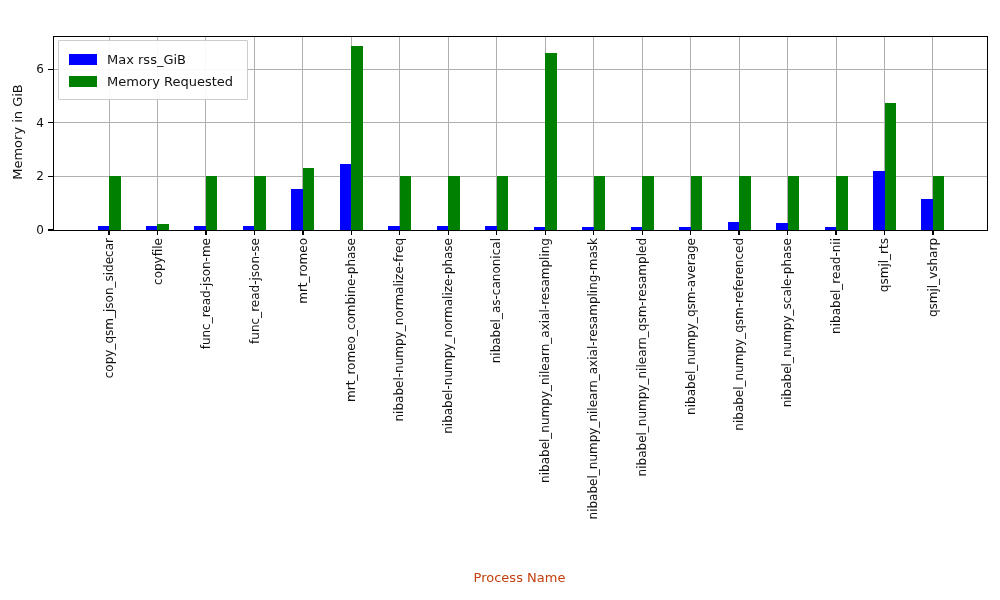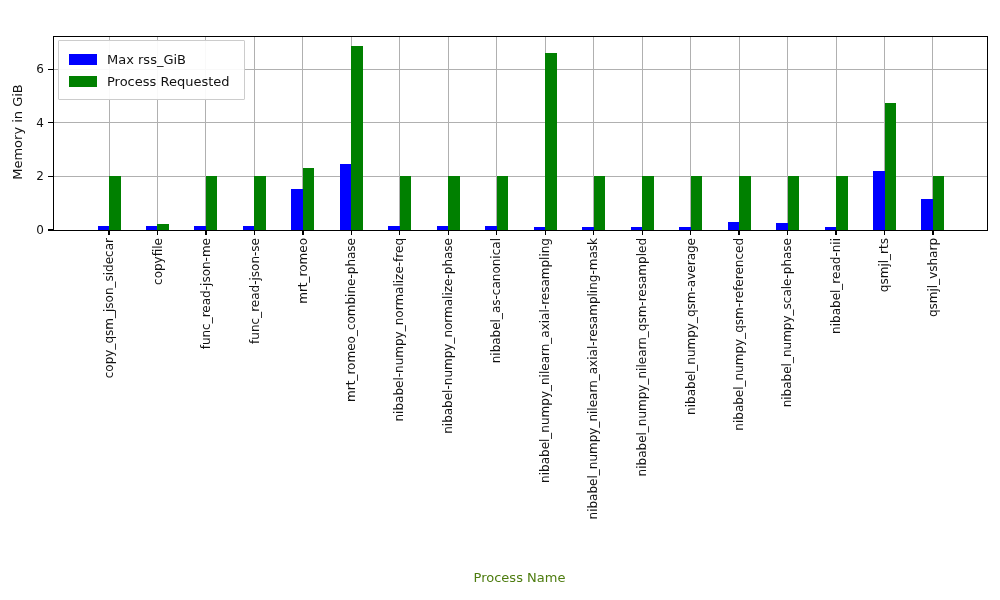--- a/index.html
+++ b/index.html
@@ -32,21 +32,21 @@
     transform-origin:top right;
     transform:rotate(-90deg) translateY(-7px);
   }
   .y-axis-title{
     position:absolute;left:17px;top:132px;white-space:nowrap;
     transform:translate(-50%,-50%) rotate(-90deg);
     font-size:13px;color:#111111;
   }
   .x-axis-title{
     position:absolute;left:53px;top:570px;width:933px;text-align:center;
-    font-size:13px;color:#4d7c0f;
+    font-size:13px;color:#c2410c;
   }
   .legend{
     position:absolute;left:58px;top:40px;z-index:10;
     background:rgba(255,255,255,0.92);
     border:1px solid #cccccc;border-radius:1px;
     padding:7px 14px 7px 10px;
   }
   .legend-row{display:flex;align-items:center;height:22px;}
   .legend-swatch{width:28px;height:11px;margin-right:10px;flex:0 0 auto;}
   .legend-text{font-size:13px;white-space:nowrap;color:#111111;}
@@ -198,18 +198,18 @@
       </div>
     </div>
 
   <div class="legend">
     <div class="legend-row">
       <div class="legend-swatch" style="background: rgb(0, 0, 255);"></div>
       <div class="legend-text">Max rss_GiB</div>
     </div>
     <div class="legend-row">
       <div class="legend-swatch" style="background: rgb(0, 128, 0);"></div>
-      <div class="legend-text">Process Requested</div>
+      <div class="legend-text">Memory Requested</div>
     </div>
   </div>
 
   <div class="x-axis-title">Process Name</div>
 </div>
 
 </body></html>

